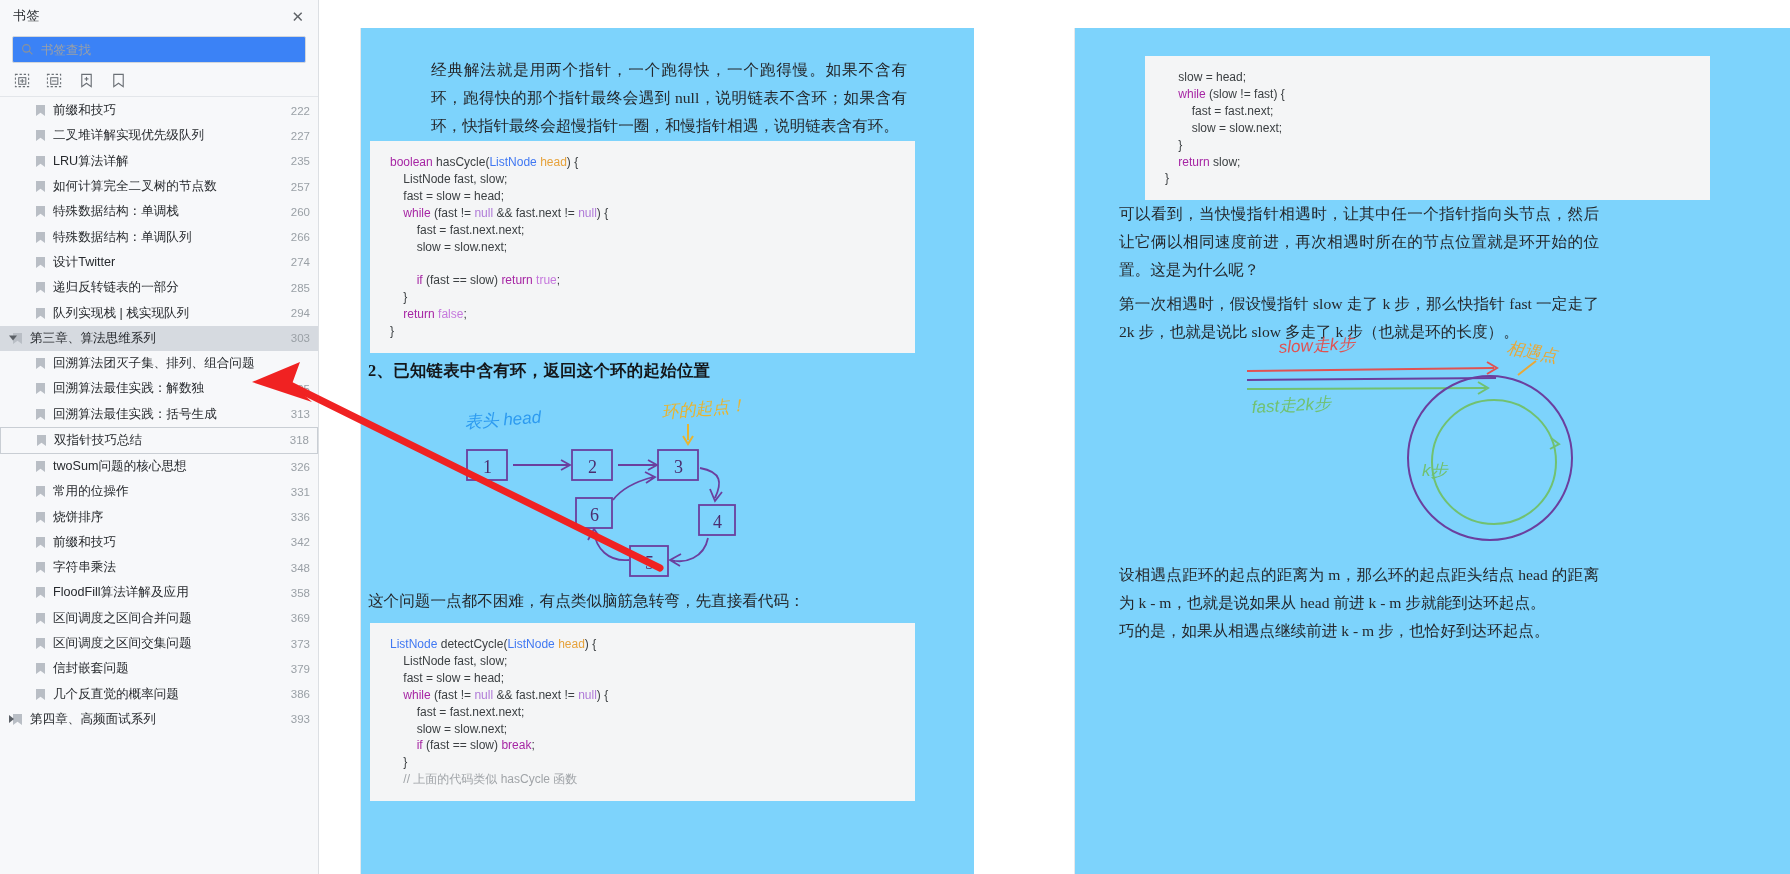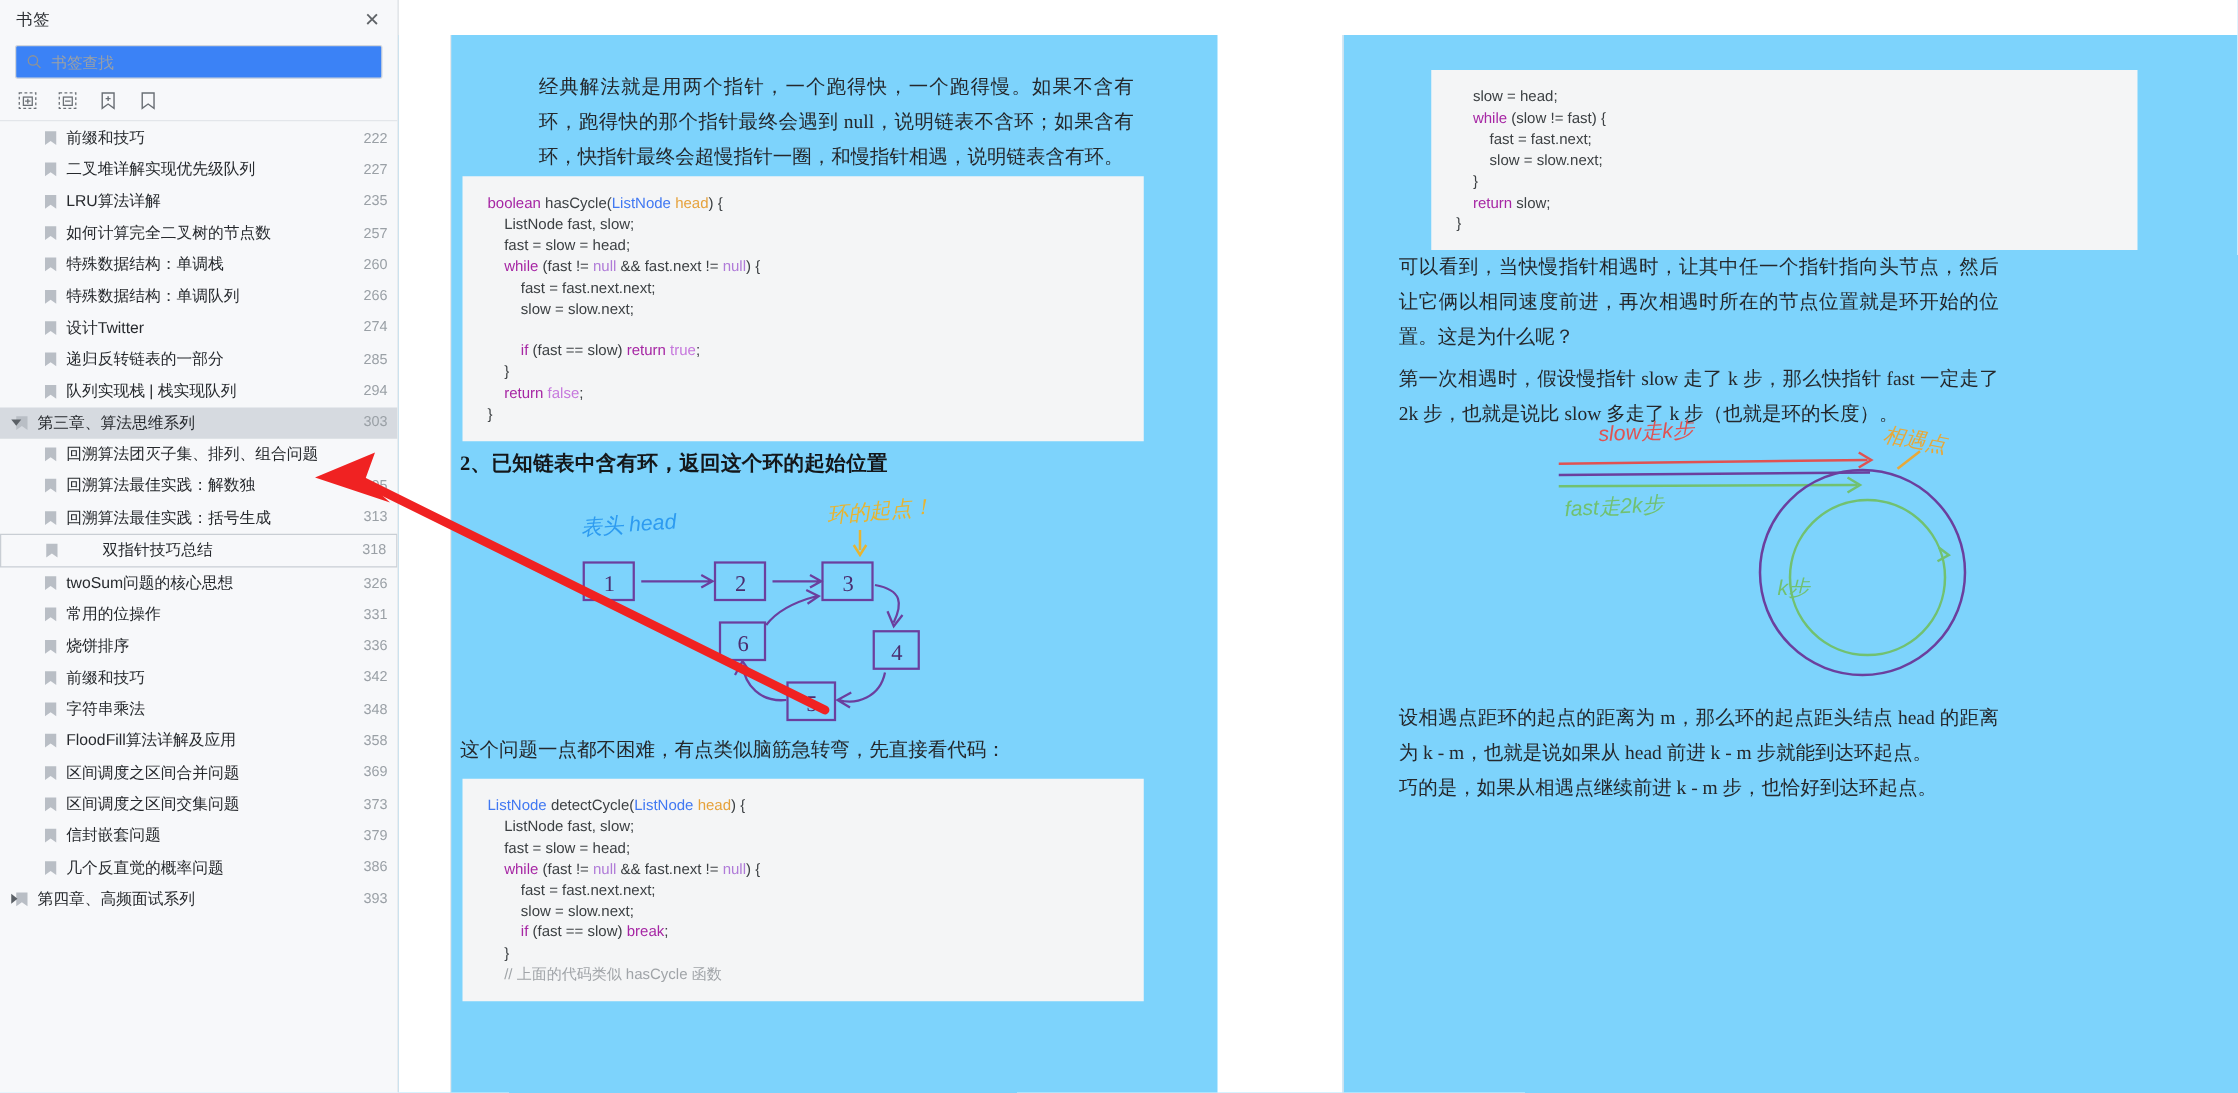--- a/index.html
+++ b/index.html
@@ -72,21 +72,21 @@
     border-color: #5b6066 transparent transparent transparent;
   }
   .sb-row .caret.closed {
     border-width: 4.5px 0 4.5px 5px;
     border-color: transparent transparent transparent #5b6066;
   }
   .bm-icon { flex: 0 0 auto; width: 11px; height: 13px; margin-right: 7px; }
   .sb-label { flex: 1; overflow: hidden; text-overflow: clip; }
   .sb-page { font-size: 11.5px; color: #9aa0a6; margin-left: 8px; }
   .sb-row.selected { background: #d6dae0; }
-  .sb-row.outlined { border: 1px solid #c9ced4; background: #f7f8fa; height: 27px; gap: 28px; }
+  .sb-row.outlined { border: 1px solid #c9ced4; background: #f7f8fa; height: 27px; }
 
   
   .doc-area {
     flex: 1; height: 874px; background: #7dd3fc;
     display: flex; position: relative; overflow: hidden; margin-top: 28px;
   }
   .page {
     height: 874px; background: #ffffff;
     position: relative; overflow: hidden;
   }

